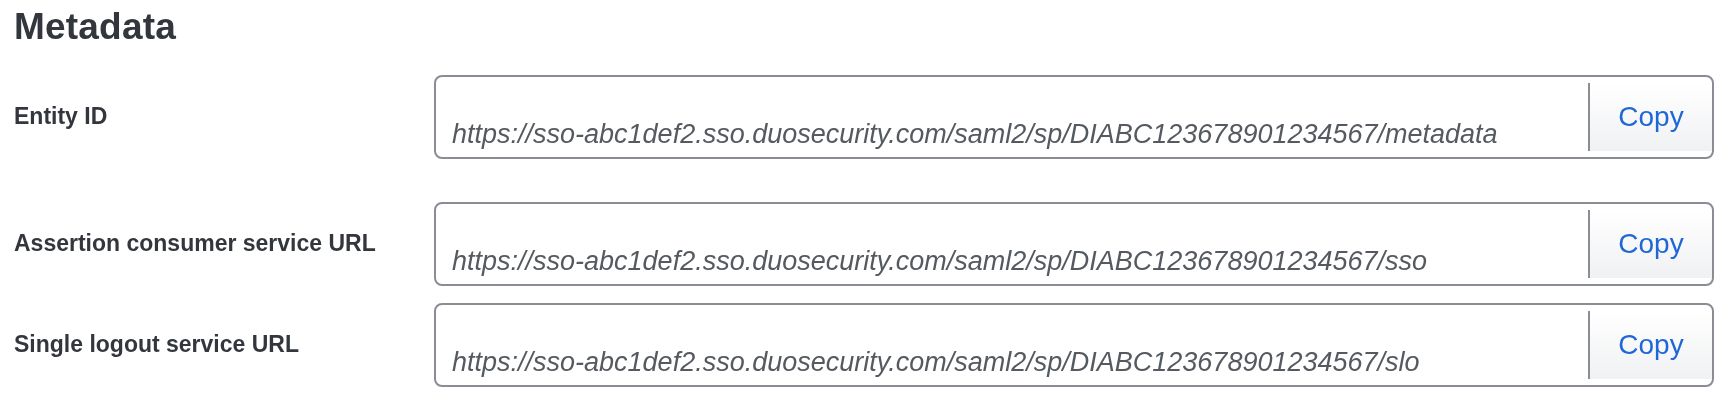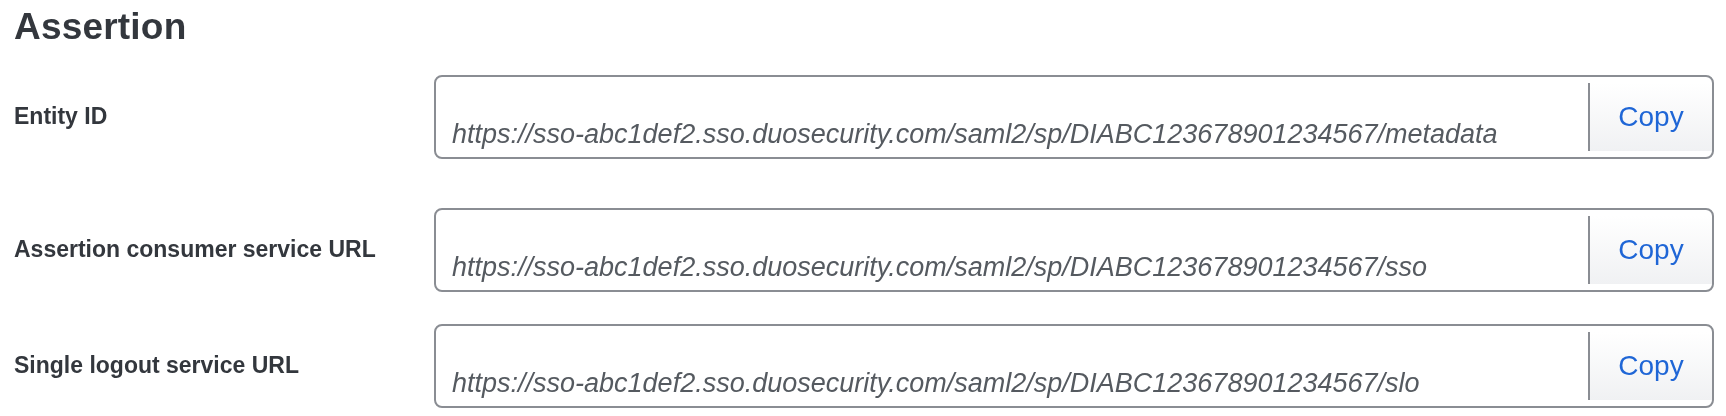--- a/index.html
+++ b/index.html
@@ -7,37 +7,37 @@
     .title { position:absolute; left:14px; top:6px; font-size:37px; font-weight:bold; color:#33373d; letter-spacing:0.2px; }
     .row { position:absolute; left:0; width:1726px; height:82px; }
     .label { position:absolute; left:14px; top:0; height:82px; line-height:82px; font-size:23px; font-weight:bold; color:#33373d; }
     .box { position:absolute; left:434px; top:0; width:1276px; height:80px; border:2px solid #8a8d93; border-radius:8px; background:#fff; overflow:hidden; }
     .field { position:absolute; left:0; top:0; width:1142px; height:80px; border:none; outline:none; padding:0 0 0 16px; box-sizing:border-box; font-family:"Liberation Sans", sans-serif; font-style:italic; font-size:27px; color:#555a60; background:transparent; white-space:nowrap; overflow:hidden; line-height:80px;margin-top:17px; }
     .copy { position:absolute; right:0; top:6px; width:124px; height:68px; border:none; border-left:2px solid #8a8d93; background:linear-gradient(#ffffff,#f0f1f3); color:#1f66d6; font-family:"Liberation Sans", sans-serif; font-size:28px; cursor:pointer; padding:0; }
   </style>
 </head>
 <body>
 
-<div class="title">Assertion</div>
+<div class="title">Metadata</div>
 
 <div class="row" style="top:75px;">
   <div class="label">Entity ID</div>
   <div class="box">
     <input class="field" readonly="" value="https://sso-abc1def2.sso.duosecurity.com/saml2/sp/DIABC123678901234567/metadata" style="">
     <button class="copy">Copy</button>
   </div>
 </div>
 
-<div class="row" style="top:208px;">
+<div class="row" style="top:202px;">
   <div class="label">Assertion consumer service URL</div>
   <div class="box">
     <input class="field" readonly="" value="https://sso-abc1def2.sso.duosecurity.com/saml2/sp/DIABC123678901234567/sso" style="">
     <button class="copy">Copy</button>
   </div>
 </div>
 
-<div class="row" style="top:324px;">
+<div class="row" style="top:303px;">
   <div class="label">Single logout service URL</div>
   <div class="box">
     <input class="field" readonly="" value="https://sso-abc1def2.sso.duosecurity.com/saml2/sp/DIABC123678901234567/slo" style="">
     <button class="copy">Copy</button>
   </div>
 </div>
 
 </body></html>

